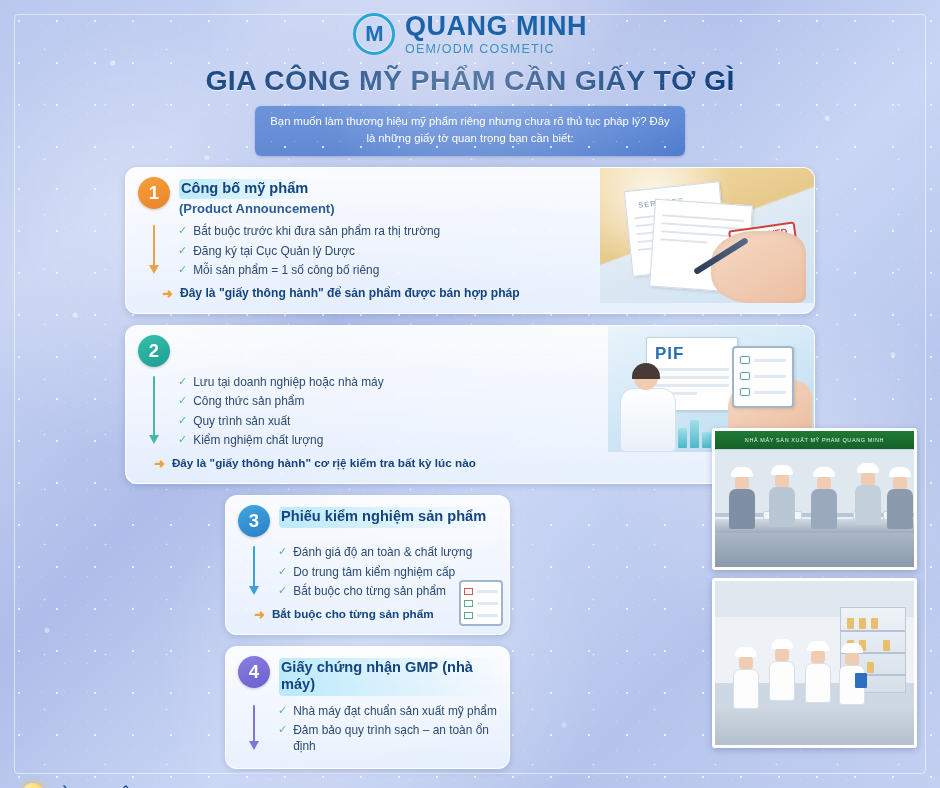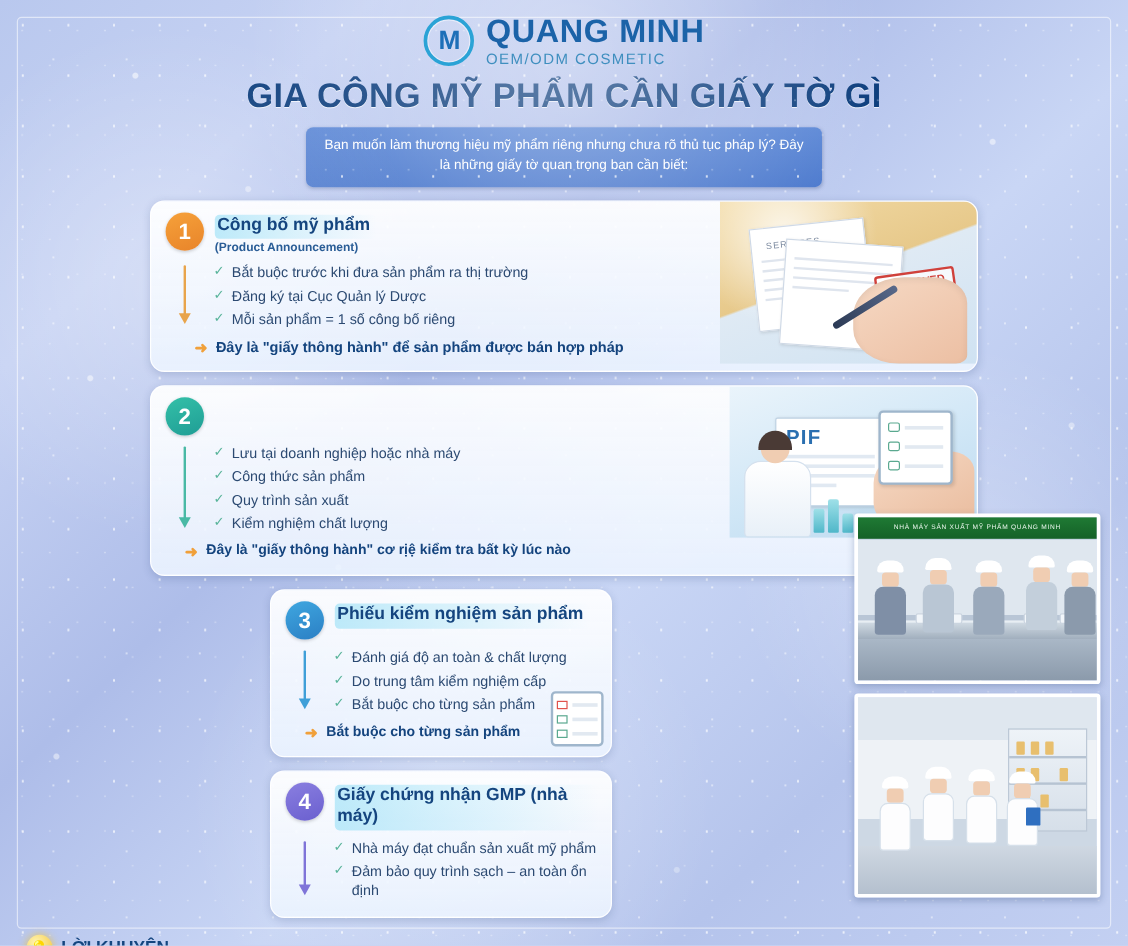--- a/index.html
+++ b/index.html
@@ -119,21 +119,21 @@
   .b2{ background:linear-gradient(160deg,#34c0a8,#1f9d95); }
   .b3{ background:linear-gradient(160deg,#3fa7e0,#2b7fc4); }
   .b4{ background:linear-gradient(160deg,#8a7fe0,#6a5fcf); }
 
   .step-title{
     font-size:14.6px; font-weight:bold; color:#15457f; line-height:1.2;
     padding-top:2px;
   }
   .step-title .paren{ font-weight:bold; }
   .step-sub{
-    font-size:10px; color:#2a5d96; margin-top:2px; font-weight:bold;
+    font-size:13px; color:#2a5d96; margin-top:2px; font-weight:bold;
   }
   .step-title-hl{
     display:inline-block;
     background:linear-gradient(90deg, rgba(140,220,245,.55), rgba(140,220,245,0));
     padding:1px 6px 2px 2px; border-radius:4px;
   }
 
   ul.bullets{
     list-style:none; margin:7px 0 0; padding:0 0 0 40px;
     position:relative;
@@ -200,21 +200,21 @@
     background:linear-gradient(90deg,#2b3a55,#59698a);
     transform:rotate(-32deg); border-radius:3px;
   }
 
   .art2{
     width:206px; height:126px;
     background:linear-gradient(160deg,#eaf4fb,#cfe6f6 55%,#bcd9ef);
     position:relative;
   }
   .doc-pif{
-    position:absolute; left:38px; top:26px; width:92px; height:74px;
+    position:absolute; left:38px; top:11px; width:92px; height:74px;
     background:#fff; border:1px solid #bfd2e4; border-radius:2px;
     box-shadow:1px 1px 3px rgba(0,0,0,.12);
   }
   .doc-pif .pif{
     position:absolute; left:8px; top:6px; font-size:17px; font-weight:bold;
     color:#2a6fb0; letter-spacing:1px;
   }
   .doc-pif .row{
     position:absolute; left:8px; right:8px; height:3px; background:#e1e9f2;
   }

